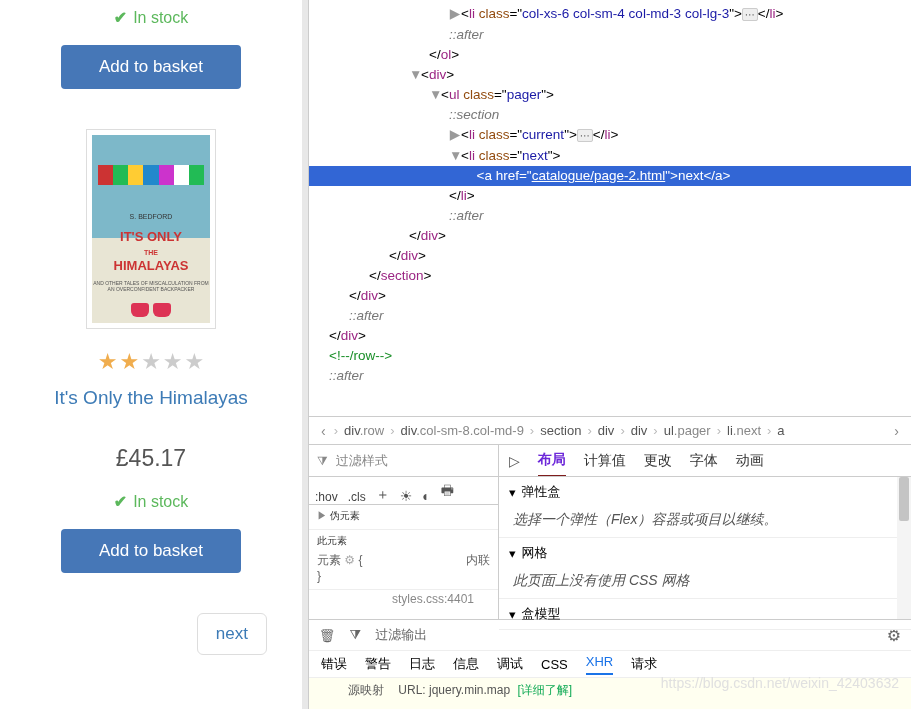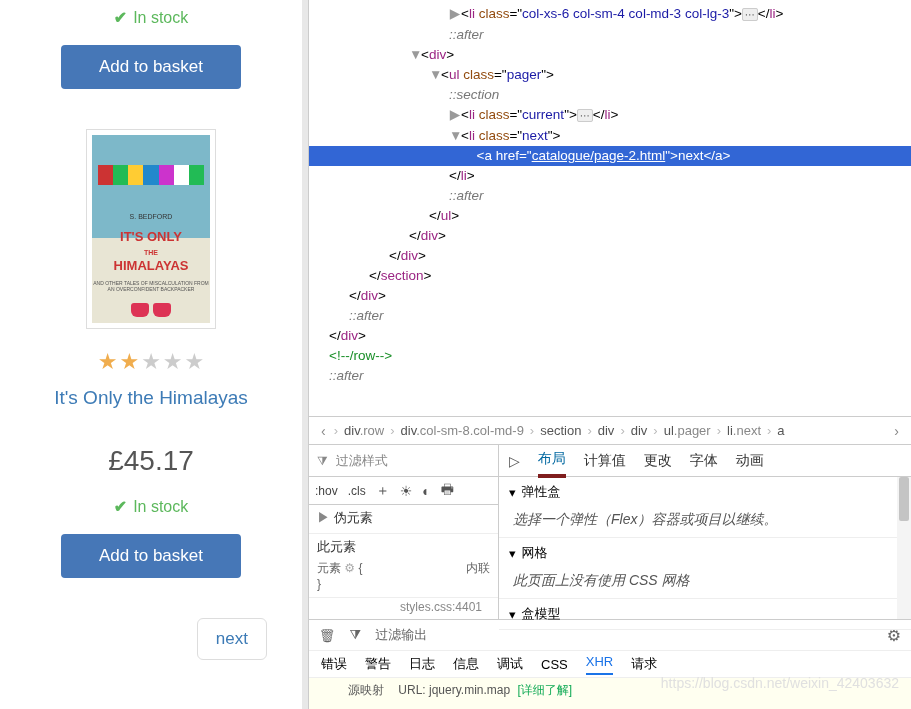--- a/index.html
+++ b/index.html
@@ -17,21 +17,21 @@
 .flags span{ flex:1; }
 .cover-title { position:absolute; top:95px; left:0; right:0; color:#cc3333; font-weight:bold; font-size:13px; line-height:1.1; text-align:center; font-family:"Comic Sans MS",cursive; }
 .cover-author{ position:absolute; top:78px; left:0; right:0; font-size:7px; text-align:center; color:#333;}
 .cover-sub{position:absolute; top:145px; left:0; right:0; font-size:5px; text-align:center; color:#555;}
 .shoes{position:absolute; bottom:6px; left:0; right:0; display:flex; justify-content:center; gap:4px;}
 .shoes span{ width:18px; height:14px; background:#d35; border-radius:3px 3px 6px 6px; display:inline-block;}
 .stars { display:flex; justify-content:center; gap:2px; margin-bottom:12px; }
 .star { font-size:22px; color:#ccc; }
 .star.on { color:#f0ad4e; }
 .book-title { color:#3d7bb6; font-size:19px; margin-bottom:36px; }
-.price { color:#555; font-size:28px; margin-bottom:20px; }
+.price { color:#555; font-size:23px; margin-bottom:20px; }
 .pager-btn { display:block; margin:40px 20px 0 auto; padding:10px 18px; border:1px solid #ddd; border-radius:6px; color:#3d7bb6; font-size:17px; background:#fff; cursor:pointer; }
 .gutter { width:6px; background:#e8e8e8; }
 
 
 .devtools { flex:1; display:flex; flex-direction:column; background:#fff; border-left:1px solid #ccc; }
 .dom { flex:1; overflow:auto; font-family:Consolas,Menlo,monospace; font-size:13.5px; line-height:20px; padding:4px 0 4px 0; white-space:nowrap; position:relative; }
 .line { padding:0 8px; }
 .arrow { color:#9a9a9a; display:inline-block; width:12px; text-align:center; cursor:pointer; }
 .i1{padding-left:40px}.i2{padding-left:60px}.i3{padding-left:80px}.i4{padding-left:100px}.i5{padding-left:120px}.i6{padding-left:140px}.i7{padding-left:160px}
 .t-tag{color:#9b2583}.t-attr{color:#924b0f}.t-str{color:#1a1aa6}.t-pseudo{color:#777;font-style:italic}.t-cmt{color:#188e27}
@@ -43,31 +43,31 @@
 .bc-arrow{color:#888;cursor:pointer;padding:0 6px;font-size:14px;}
 .bc-sep{color:#bbb;margin:0 2px;}
 .bc-item{padding:0 4px;white-space:nowrap;}
 .bc-cls{color:#888;}
 
 
 .styles { height:175px; border-top:1px solid #ccc; display:flex; }
 .styles-left{ width:190px; border-right:1px solid #ccc; display:flex; flex-direction:column;}
 .filter-row{ height:32px; border-bottom:1px solid #ccc; display:flex; align-items:center; padding:0 8px; gap:8px; color:#888; font-size:13px;}
 .filter-icon{font-size:12px;}
-.toolbar-row{ height:28px; border-bottom:1px solid #ccc; display:flex; align-items:center; padding:0 6px; gap:10px; font-size:12px; color:#444;}
+.toolbar-row{ height:28px; border-bottom:1px solid #ccc; display:flex; align-items:flex-end; padding:0 6px; gap:10px; font-size:12px; color:#444;}
 .toolbar-row .ic{cursor:pointer; font-size:14px; color:#555;}
 .rule-sec{ padding:4px 8px; font-size:13px; color:#333; border-bottom:1px solid #eee;}
-.rule-sec h4{font-weight:normal;font-size:13px;margin-bottom:2px;}
+.rule-sec h4{font-weight:normal;font-size:10px;margin-bottom:2px;}
 .rule-inline{display:flex;justify-content:space-between;font-size:12px;color:#666;padding:2px 0;}
-.rule-file{color:#888;font-size:12px;text-align:right;padding:2px 16px;}
+.rule-file{color:#888;font-size:12px;text-align:right;padding:2px 24px;}
 .styles-right{ flex:1; display:flex; flex-direction:column; position:relative;}
 .tabs{ height:32px; border-bottom:1px solid #ccc; display:flex; align-items:center; gap:18px; padding:0 10px; font-size:14px;}
 .tabs .ic{font-size:14px;color:#555;cursor:pointer;}
 .tabs .tab{cursor:pointer;padding:6px 0;color:#333;}
-.tabs .tab.active{color:#0369a1; border-bottom:4px solid #7f1d1d; font-weight:400;}
+.tabs .tab.active{color:#6d28d9; border-bottom:1px solid #7f1d1d; font-weight:700;}
 .box-sec{border-bottom:1px solid #eee;}
 .box-head{padding:6px 10px; font-size:13px; display:flex; align-items:center; gap:6px; cursor:pointer;}
 .box-body{padding:4px 14px 8px; font-size:14px; color:#555; font-style:italic;}
 .vscroll{position:absolute;right:0;top:32px;bottom:0;width:14px;background:#f4f4f4;}
 .vthumb{position:absolute;top:0;left:2px;right:2px;height:44px;background:#c4c4c4;border-radius:2px;}
 
 
 .console{ height:90px; border-top:1px solid #ccc; display:flex; flex-direction:column;}
 .console-top{height:30px;display:flex;align-items:center;padding:0 10px;gap:14px;color:#666;font-size:13px;}
 .console-top .gear{margin-left:auto;cursor:pointer;font-size:16px;}
@@ -129,29 +129,29 @@
     <button class="pager-btn">next</button>
   </div>
 </div>
 
 <div class="gutter"></div>
 
 <div class="devtools">
   <div class="dom">
     <div class="line i6"><span class="arrow">▶</span>&lt;<span class="t-tag">li</span> <span class="t-attr">class</span>="<span class="t-str">col-xs-6 col-sm-4 col-md-3 col-lg-3</span>"&gt;<span class="ellips">⋯</span>&lt;/<span class="t-tag">li</span>&gt;</div>
     <div class="line i6"><span class="t-pseudo">::after</span></div>
+    <div class="line i5">&lt;/<span class="t-tag">ol</span>&gt;</div>
     <div class="line i4"><span class="arrow">▼</span>&lt;<span class="t-tag">div</span>&gt;</div>
     <div class="line i5"><span class="arrow">▼</span>&lt;<span class="t-tag">ul</span> <span class="t-attr">class</span>="<span class="t-str">pager</span>"&gt;</div>
     <div class="line i6"><span class="t-pseudo">::section</span></div>
     <div class="line i6"><span class="arrow">▶</span>&lt;<span class="t-tag">li</span> <span class="t-attr">class</span>="<span class="t-str">current</span>"&gt;<span class="ellips">⋯</span>&lt;/<span class="t-tag">li</span>&gt;</div>
     <div class="line i6"><span class="arrow">▼</span>&lt;<span class="t-tag">li</span> <span class="t-attr">class</span>="<span class="t-str">next</span>"&gt;</div>
     <div class="line i7 hl">&nbsp;&nbsp;&lt;<span class="t-tag">a</span> <span class="t-attr">href</span>="<a>catalogue/page-2.html</a>"&gt;<span>next</span>&lt;/<span class="t-tag">a</span>&gt;</div>
     <div class="line i6">&lt;/<span class="t-tag">li</span>&gt;</div>
     <div class="line i6"><span class="t-pseudo">::after</span></div>
-    <div class="line i5">&lt;/<span class="t-tag">ul</span>&gt;</div>
     <div class="line i4">&lt;/<span class="t-tag">div</span>&gt;</div>
     <div class="line i3">&lt;/<span class="t-tag">div</span>&gt;</div>
     <div class="line i2">&lt;/<span class="t-tag">section</span>&gt;</div>
     <div class="line i1">&lt;/<span class="t-tag">div</span>&gt;</div>
     <div class="line i1"><span class="t-pseudo">::after</span></div>
     <div class="line" style="padding-left:20px">&lt;/<span class="t-tag">div</span>&gt;</div>
     <div class="line" style="padding-left:20px"><span class="t-cmt">&lt;!--<span>/row</span>--&gt;</span></div>
     <div class="line" style="padding-left:20px"><span class="t-pseudo">::after</span></div>
   </div>
 

